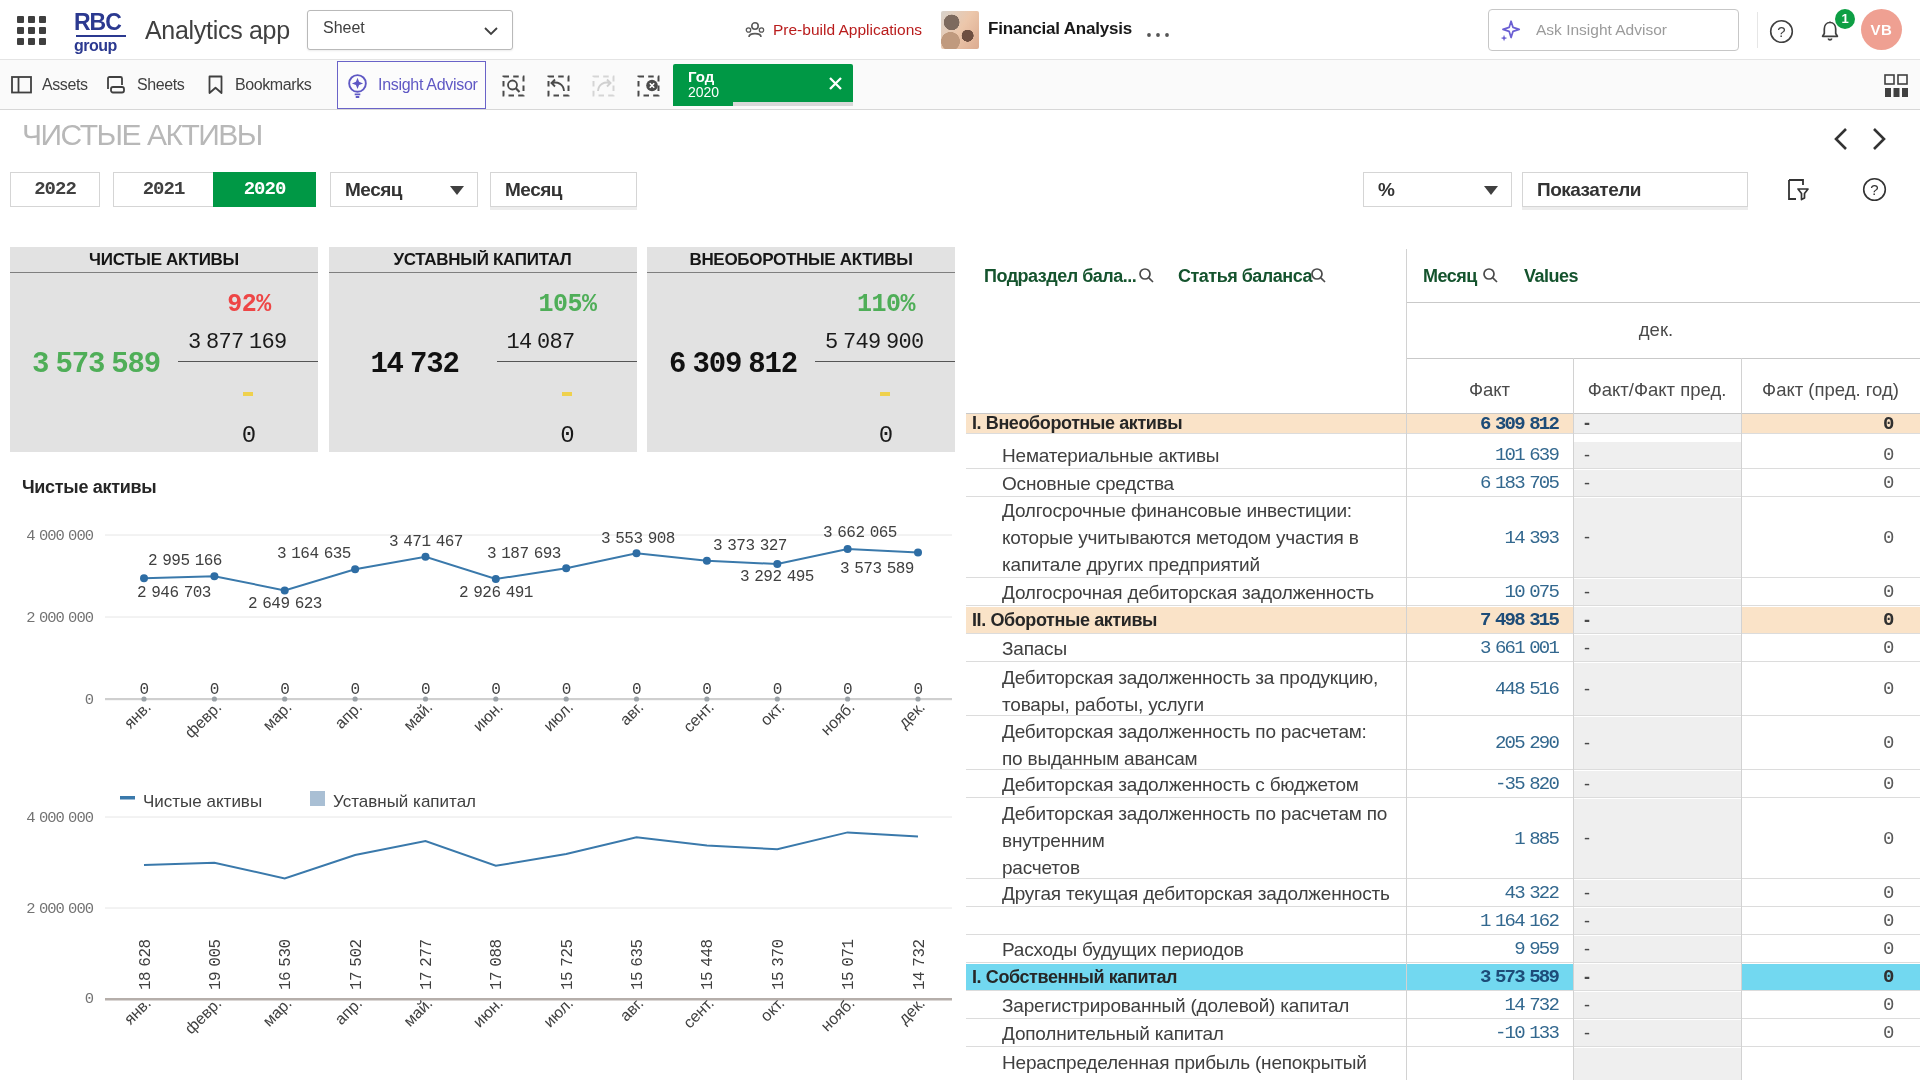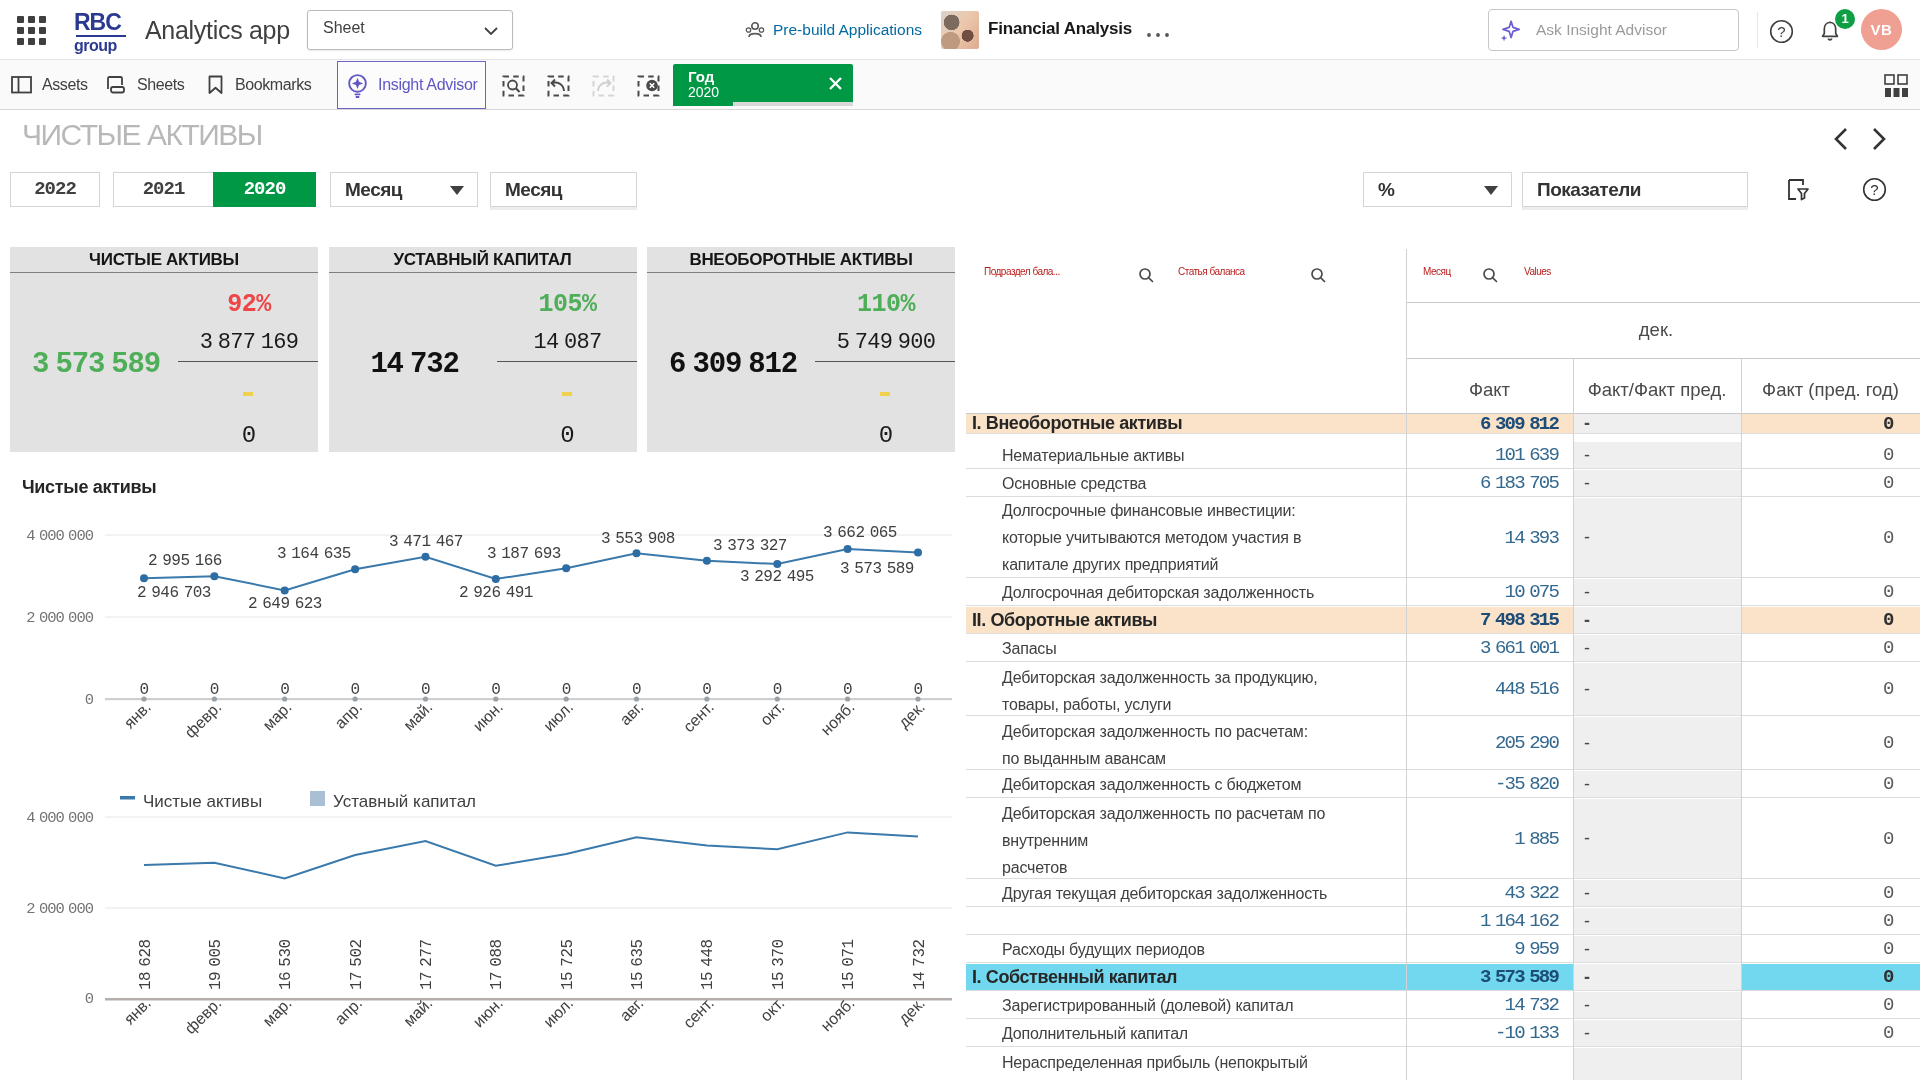--- a/index.html
+++ b/index.html
@@ -15,39 +15,39 @@
 .finp{top:172px;height:35px;border:1px solid #d5d5d5;background:#fff;font-weight:bold;font-size:19px;
  line-height:33px;color:#333;padding-left:14px;letter-spacing:-0.5px;box-shadow:0 3px 0 rgba(0,0,0,0.07)}
 
 .kpi{top:247px;width:308px;height:205px;background:#e2e2e2}
 .kpi .ttl{position:absolute;left:0;top:3px;width:100%;text-align:center;font-weight:bold;font-size:17px;color:#161616;letter-spacing:-0.3px}
 .kpi .sep{position:absolute;left:0;top:25px;width:100%;height:1px;background:#7f7f7f}
 .kpi .big{position:absolute;left:0;width:172px;top:101px;text-align:center;font-family:"Liberation Mono",monospace;
  font-weight:bold;font-size:29px;letter-spacing:-1.2px;word-spacing:-9px;color:#111}
 .kpi .pct{position:absolute;left:178px;width:122px;top:43px;text-align:center;font-family:"Liberation Mono",monospace;
  font-weight:bold;font-size:25px;letter-spacing:-0.5px}
-.kpi .cmp{position:absolute;left:178px;width:122px;top:83px;text-align:center;font-family:"Liberation Mono",monospace;
+.kpi .cmp{position:absolute;left:178px;width:122px;top:83px;font-family:"Liberation Mono",monospace;
  font-size:22px;letter-spacing:-0.7px;word-spacing:-7px;color:#1a1a1a}
 .kpi .fline{position:absolute;left:168px;right:0;top:114px;height:1px;background:#555}
 .kpi .dash{position:absolute;left:233px;top:145px;width:10px;height:4px;background:#efd14d}
 .kpi .zero{position:absolute;left:178px;width:122px;top:175px;text-align:center;font-family:"Liberation Mono",monospace;
  font-size:24px;color:#1a1a1a}
 
 .axlab{font-family:"Liberation Mono",monospace;font-size:15.5px;letter-spacing:-1px;word-spacing:-4px;fill:#737373}
 .dlab{font-family:"Liberation Mono",monospace;font-size:16px;letter-spacing:-0.5px;word-spacing:-4px;fill:#404040}
 .mlab{font-size:16px;fill:#404040;font-family:"Liberation Sans",sans-serif}
 .leg{font-size:17px;fill:#404040;font-family:"Liberation Sans",sans-serif}
 
 #tbl{left:966px;top:249px;width:954px;height:831px;overflow:hidden;font-size:19px;color:#404040}
-.thdr{font-weight:normal;font-size:10px;color:#b91c1c;letter-spacing:-0.5px}
+.thdr{font-weight:bold;font-size:18px;color:#14532d;letter-spacing:-0.5px}
 .hline{height:1px;background:#c9c9c9}
 .vline{width:1px;background:#d2d2d2}
 .colh{text-align:center;font-size:18.5px;color:#4a4a4a}
 .row{left:0;width:954px;border-bottom:1px solid #dcdcdc}
-.row .cl{position:absolute;left:0;top:0;bottom:0;width:440px;padding-left:36px;line-height:27px;display:flex;align-items:center;letter-spacing:-0.2px;font-size:16px}
+.row .cl{position:absolute;left:0;top:0;bottom:0;width:440px;padding-left:36px;line-height:27px;display:flex;align-items:center;letter-spacing:-0.2px;font-size:19px}
 .row .cl br+ *{}
 .rn .cl{color:#404040}
 .row .cv{position:absolute;left:440px;top:0;bottom:0;width:167px;text-align:right;padding-right:15px;
  font-family:"Liberation Mono",monospace;font-size:19px;letter-spacing:-1.8px;word-spacing:-4.2px;color:#33688f;display:flex;align-items:center;justify-content:flex-end}
 .row .cd{position:absolute;left:607px;top:0;bottom:0;width:168px;background:#efefef;padding-left:11px;
  font-size:18px;color:#4a4a4a;display:flex;align-items:center}
 .row .cz{position:absolute;left:775px;top:0;bottom:0;width:179px;text-align:right;padding-right:26px;
  font-family:"Liberation Mono",monospace;font-size:19px;letter-spacing:-0.5px;word-spacing:-4px;color:#5a5a5a;display:flex;align-items:center;justify-content:flex-end}
 .rs .cl,.rs .cv,.rs .cz{background:#fae3c8}
 .rc .cl,.rc .cv,.rc .cz{background:#72d8f0}
@@ -81,21 +81,21 @@
 <svg class="abs" style="right:14px;top:14px" width="14" height="12">
         <path d="M1,3 L7,9 L13,3" fill="none" stroke="#404040" stroke-width="1.8"></path>
       </svg>
 </div>
 <svg class="abs" style="left:745px;top:21px" width="20" height="19">
 <circle cx="10" cy="5" r="3.2" fill="none" stroke="#595959" stroke-width="1.6"></circle>
 <path d="M4,16 C4,11.5 16,11.5 16,16" fill="none" stroke="#595959" stroke-width="1.6"></path>
 <circle cx="3.5" cy="9" r="2.2" fill="none" stroke="#595959" stroke-width="1.3"></circle>
 <circle cx="16.5" cy="9" r="2.2" fill="none" stroke="#595959" stroke-width="1.3"></circle>
 </svg>
-<div class="abs" style="left:773px;top:21px;font-size:15.5px;color:#0369a1">Pre-build Applications</div>
+<div class="abs" style="left:773px;top:21px;font-size:15.5px;color:#b91c1c">Pre-build Applications</div>
 <div class="abs" style="left:941px;top:11px;width:38px;height:38px;border-radius:2px;
 background:radial-gradient(circle at 28% 30%,#7d6a5e 0 20%,transparent 21%),radial-gradient(circle at 70% 65%,#6e4f41 0 16%,transparent 17%),radial-gradient(circle at 25% 80%,#c09a7e 0 22%,transparent 23%),linear-gradient(125deg,#d9d3cc,#ecc7ab 50%,#dcab90)"></div>
 <div class="abs" style="left:988px;top:19px;font-size:17px;font-weight:bold;color:#191919;letter-spacing:-0.2px">Financial Analysis</div>
 <svg class="abs" style="left:1146px;top:32px" width="30" height="6">
 <circle cx="3" cy="3" r="1.9" fill="#555"></circle>
       <circle cx="12" cy="3" r="1.9" fill="#555"></circle>
       <circle cx="21" cy="3" r="1.9" fill="#555"></circle>
     </svg>
 <div class="abs" style="left:1488px;top:9px;width:251px;height:42px;border:1px solid #c7c7c7;border-radius:4px;background:#fff"></div>
 <svg class="abs" style="left:1497px;top:18px" width="26" height="26" viewBox="0 0 24 24">

